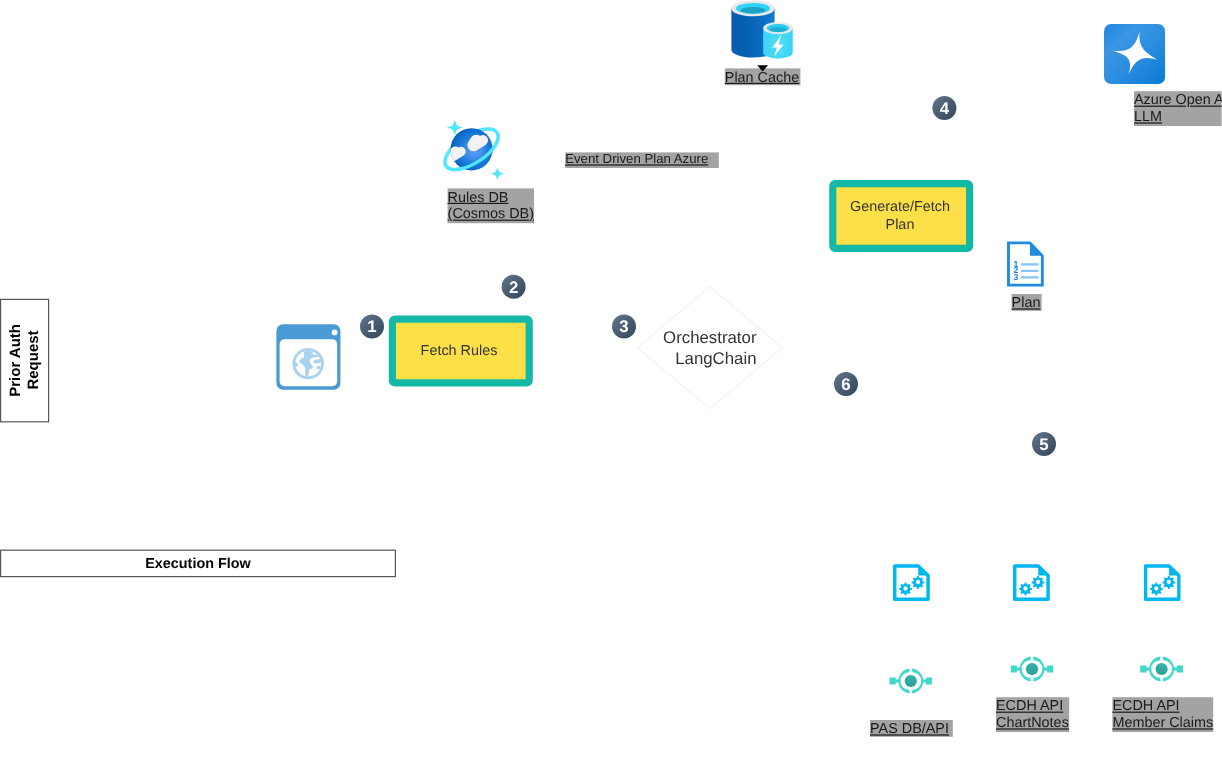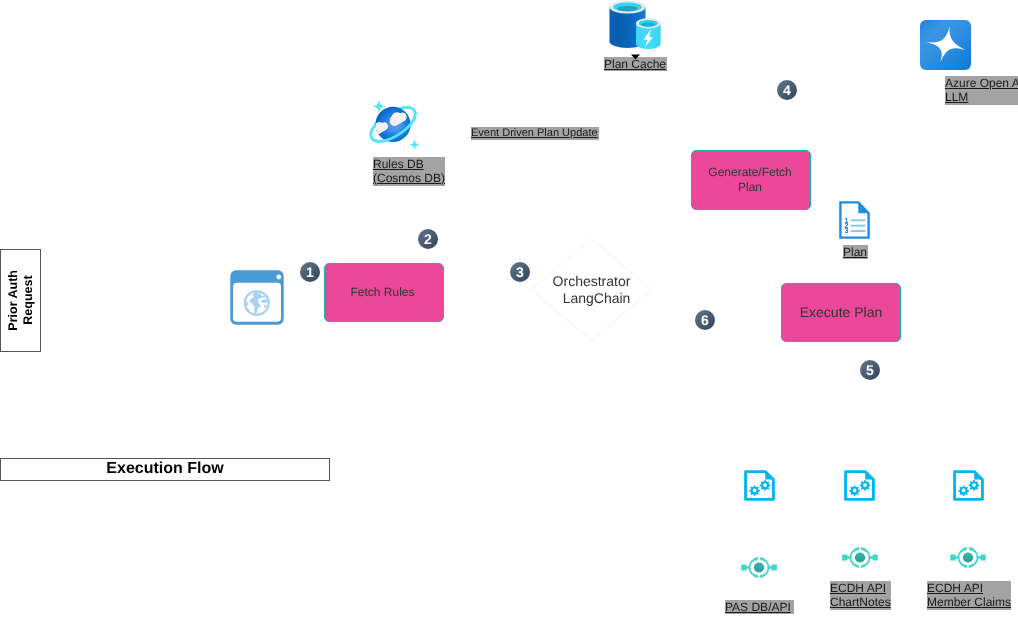--- a/index.html
+++ b/index.html
@@ -3,37 +3,37 @@
 <meta charset="utf-8">
 <title>Prior Auth Orchestration Diagram</title>
 <style>
   html,body{margin:0;padding:0;background:#ffffff;}
   body{width:1018px;height:631px;overflow:hidden;
        font-family:"Liberation Sans",sans-serif;
        -webkit-font-smoothing:antialiased;
        text-rendering:geometricPrecision;}
   #canvas{position:relative;width:1018px;height:631px;background:#ffffff;}
   .abs{position:absolute;}
-  .rbox{position:absolute;background:#ec4899;border:1px solid #14b8a6;
+  .rbox{position:absolute;background:#fde047;border:6px solid #14b8a6;
         border-radius:5px;box-sizing:border-box;display:flex;
         align-items:center;justify-content:center;text-align:center;
         color:#333333;font-size:12px;line-height:14px;white-space:pre;}
   .label{position:absolute;background:#a3a3a3;color:#1a1a1a;
          font-size:12px;line-height:14px;text-align:left;white-space:pre;text-decoration:underline;}
   .badge{position:absolute;width:20px;height:20px;border-radius:50%;
          color:#ffffff;font-size:14px;font-weight:bold;line-height:20px;
          display:flex;align-items:center;justify-content:center;
          background:linear-gradient(135deg,#62778e 0%,#4c5f75 45%,#32455a 100%);}
   .iconbox{position:absolute;}
   svg{display:block;overflow:visible;}
 
   
   .lane{position:absolute;background:#ffffff;border:1px solid #555555;
         box-sizing:border-box;display:flex;align-items:center;justify-content:center;}
-  .lane-text{font-weight:bold;font-size:16px;line-height:14px;color:#000000;
+  .lane-text{font-weight:bold;font-size:12px;line-height:14px;color:#000000;
              text-align:center;white-space:pre;}
   .lane-v .lane-text{font-size:12.5px;line-height:15px;}
   .lane-v{left:0px;top:249px;width:41px;height:103px;}
   .lane-v .lane-text{writing-mode:vertical-rl;transform:rotate(180deg);}
   .lane-h{left:0px;top:458px;width:330px;height:23px;}
   .lane-h .lane-text{position:relative;top:-1px;}
 
   
   #box-fetch-rules{left:324px;top:263px;width:120px;height:59px;font-size:12px;line-height:15px;padding-right:3px;}
   #box-generate-plan{left:691px;top:150px;width:120px;height:60px;font-size:12px;line-height:15.2px;padding-right:2px;}
@@ -99,33 +99,30 @@
 
   <div class="rbox" id="box-fetch-rules">
     <span>Fetch Rules</span>
   </div>
 
   <div class="rbox" id="box-generate-plan">
     <span>Generate/Fetch
 Plan</span>
   </div>
 
-  <div class="rbox" id="box-execute-plan">
-    <span>Execute Plan</span>
-  </div>
 
   <div id="diamond-orchestrator">
     <svg width="123" height="104" viewBox="0 0 123 104">
       <polygon points="61.5,1 121.9,51.8 61.5,102.5 1.1,51.8" fill="#ffffff" stroke="#f2f2f2" stroke-width="1"></polygon>
     </svg>
     <span class="diamond-text">Orchestrator
 LangChain</span>
   </div>
 
-  <div class="label" id="lbl-event-driven">Event Driven Plan Update</div>
+  <div class="label" id="lbl-event-driven">Event Driven Plan Azure</div>
 
   <div class="iconbox" id="icon-cosmos">
     <svg width="56" height="54" viewBox="0 0 56 54">
       <defs>
         <radialGradient id="cosmosSphere" cx="0.56" cy="0.52" r="0.58">
           <stop offset="0" stop-color="#5b9df2"></stop>
           <stop offset="0.28" stop-color="#4a92ef"></stop>
           <stop offset="0.56" stop-color="#1f7ddb"></stop>
           <stop offset="0.80" stop-color="#0f6ecd"></stop>
           <stop offset="1" stop-color="#0a56ba"></stop>

